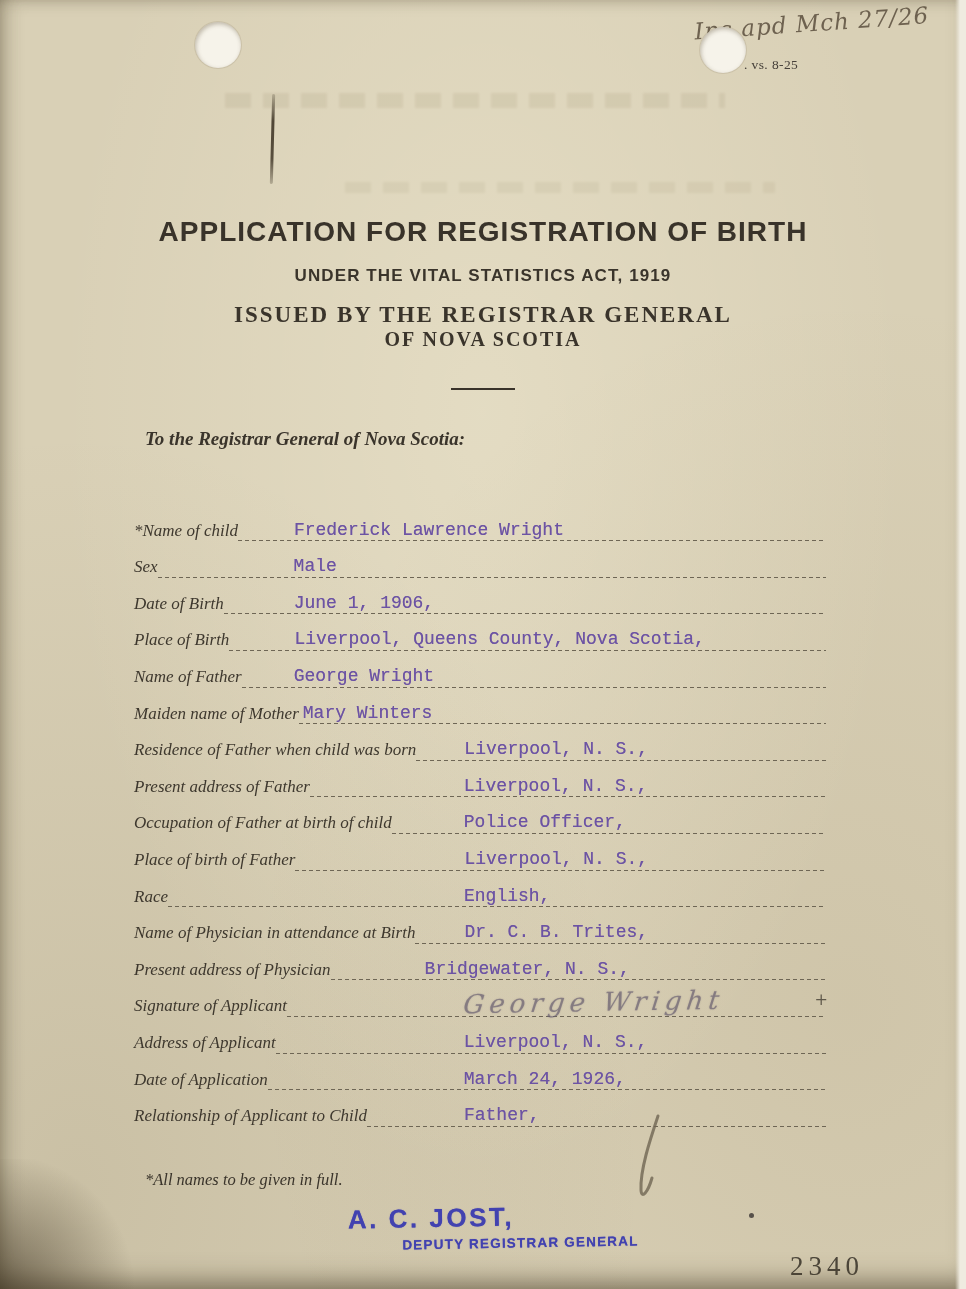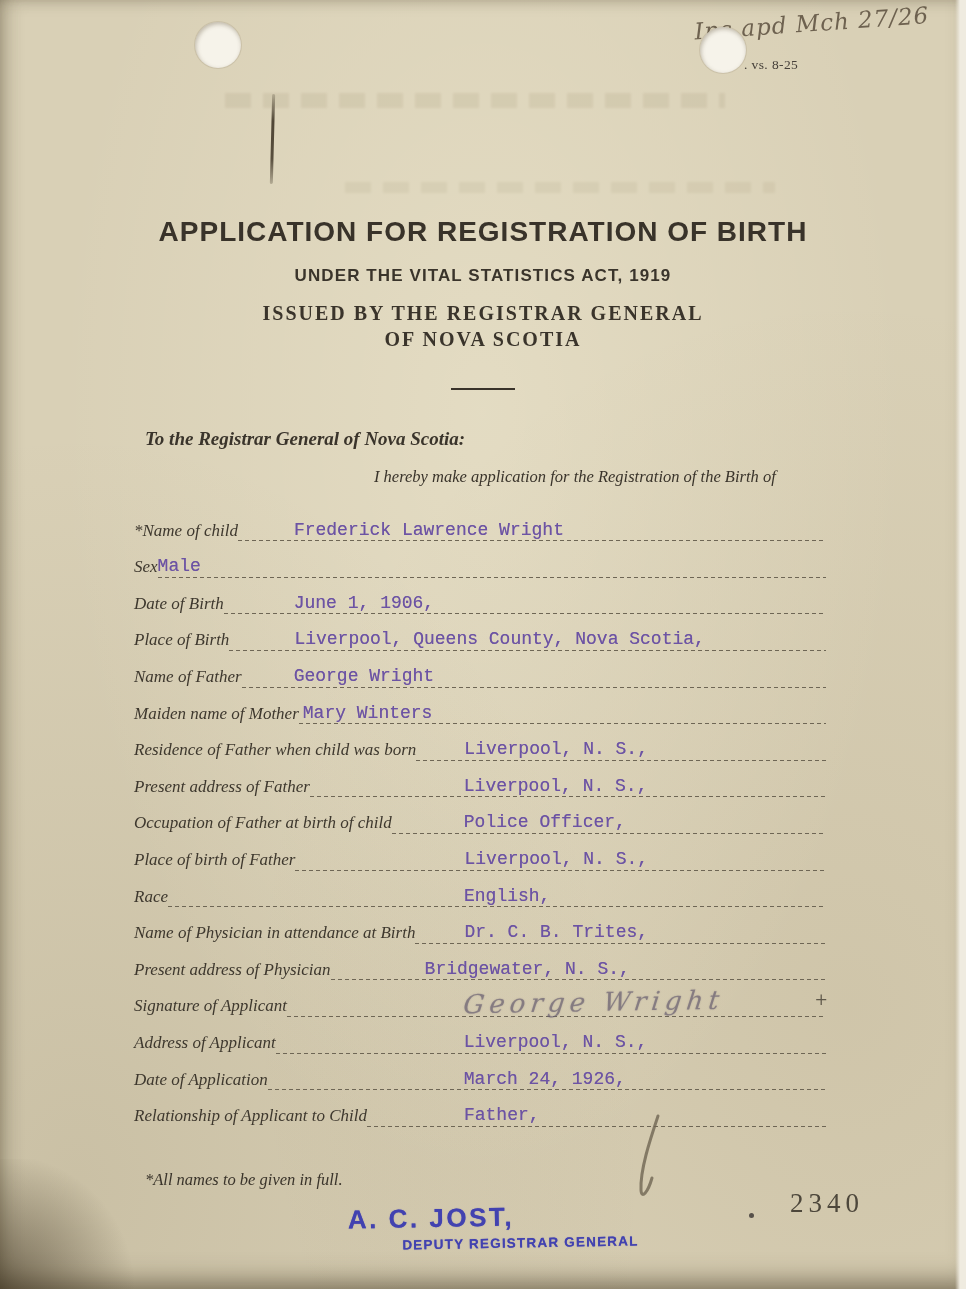--- a/index.html
+++ b/index.html
@@ -46,21 +46,21 @@
   .form-code { position:absolute; left:744px; top:57px; z-index:10;
     font-size:13.5px; letter-spacing:.4px; color:#46403a; }
 
   
   .title { position:absolute; top:216px; left:0; width:100%; text-align:center;
     font-family:"Liberation Sans", sans-serif; font-weight:700; font-size:28px;
     letter-spacing:1px; color:#39332a; }
   .subtitle { position:absolute; top:266px; left:0; width:100%; text-align:center;
     font-family:"Liberation Sans", sans-serif; font-weight:700; font-size:17px; letter-spacing:1.1px; }
   .issued1 { position:absolute; top:302px; left:0; width:100%; text-align:center;
-    font-weight:700; font-size:20px; letter-spacing:2px; }
+    font-weight:700; font-size:23px; letter-spacing:2px; }
   .issued2 { position:absolute; top:328px; left:0; width:100%; text-align:center;
     font-weight:700; font-size:20px; letter-spacing:2px; }
   .divider { position:absolute; top:388px; left:451px; width:64px; border-top:2.5px solid #39332a; }
 
   .salutation { position:absolute; left:145px; top:428px; font-style:italic; font-weight:700; font-size:19px; }
   .intro { position:absolute; left:374px; top:467px; font-style:italic; font-size:16.5px; }
 
   
   .fields { position:absolute; left:134px; top:505px; width:692px; z-index:5; }
   .row { display:flex; align-items:flex-end; height:36.6px; }
@@ -80,55 +80,54 @@
 
   .checkmark-svg { position:absolute; left:628px; top:1112px; z-index:6; }
 
   .stamp { position:absolute; left:348px; top:1202px; z-index:6; color:#4242b0;
     transform:rotate(-1deg); font-family:"Liberation Sans", sans-serif; }
   .stamp-name { font-size:26px; font-weight:700; letter-spacing:2.5px; text-shadow:0 0 .8px rgba(66,66,176,.8); }
   .stamp-title { font-size:13.5px; font-weight:700; letter-spacing:1.2px; margin-left:54px; margin-top:3px;
     text-shadow:0 0 .7px rgba(66,66,176,.8); }
 
   .ink-dot { position:absolute; left:749px; top:1213px; width:5px; height:5px; border-radius:50%; background:#57514a; }
-  .reg-number { position:absolute; left:790px; top:1188px; font-size:27px; letter-spacing:5px; color:#4d473b; }
+  .reg-number { position:absolute; left:790px; top:1251px; font-size:27px; letter-spacing:5px; color:#4d473b; }
 </style>
 </head>
 <body>
 
 <div class="paper">
 
   <div class="ghost ghost1"></div>
   <div class="ghost ghost2"></div>
   <div class="pencil-stroke"></div>
 
   <div class="note">Ins apd Mch 27/26</div>
   <div class="form-code">. vs. 8-25</div>
 
   <div class="title">APPLICATION FOR REGISTRATION OF BIRTH</div>
   <div class="subtitle">UNDER THE VITAL STATISTICS ACT, 1919</div>
   <div class="issued1">ISSUED BY THE REGISTRAR GENERAL</div>
   <div class="issued2">OF NOVA SCOTIA</div>
   <div class="divider"></div>
 
   <div class="salutation">To the Registrar General of Nova Scotia:</div>
-  <div class="intro">I hereby make application for the Registration of the Birth of</div>
 
   <div class="fields" id="fields">
   <div class="row">
     <span class="label">*Name of child</span>
     <span class="line">
       <span class="value" style="margin-left: 56px;">Frederick Lawrence Wright</span>
     </span>
   </div>
 
   <div class="row">
     <span class="label">Sex</span>
     <span class="line">
-      <span class="value" style="">Male</span>
+      <span class="value" style="margin-left: 136px;">Male</span>
     </span>
   </div>
 
   <div class="row">
     <span class="label">Date of Birth</span>
     <span class="line">
       <span class="value" style="margin-left: 70px;">June 1, 1906,</span>
     </span>
   </div>
 

